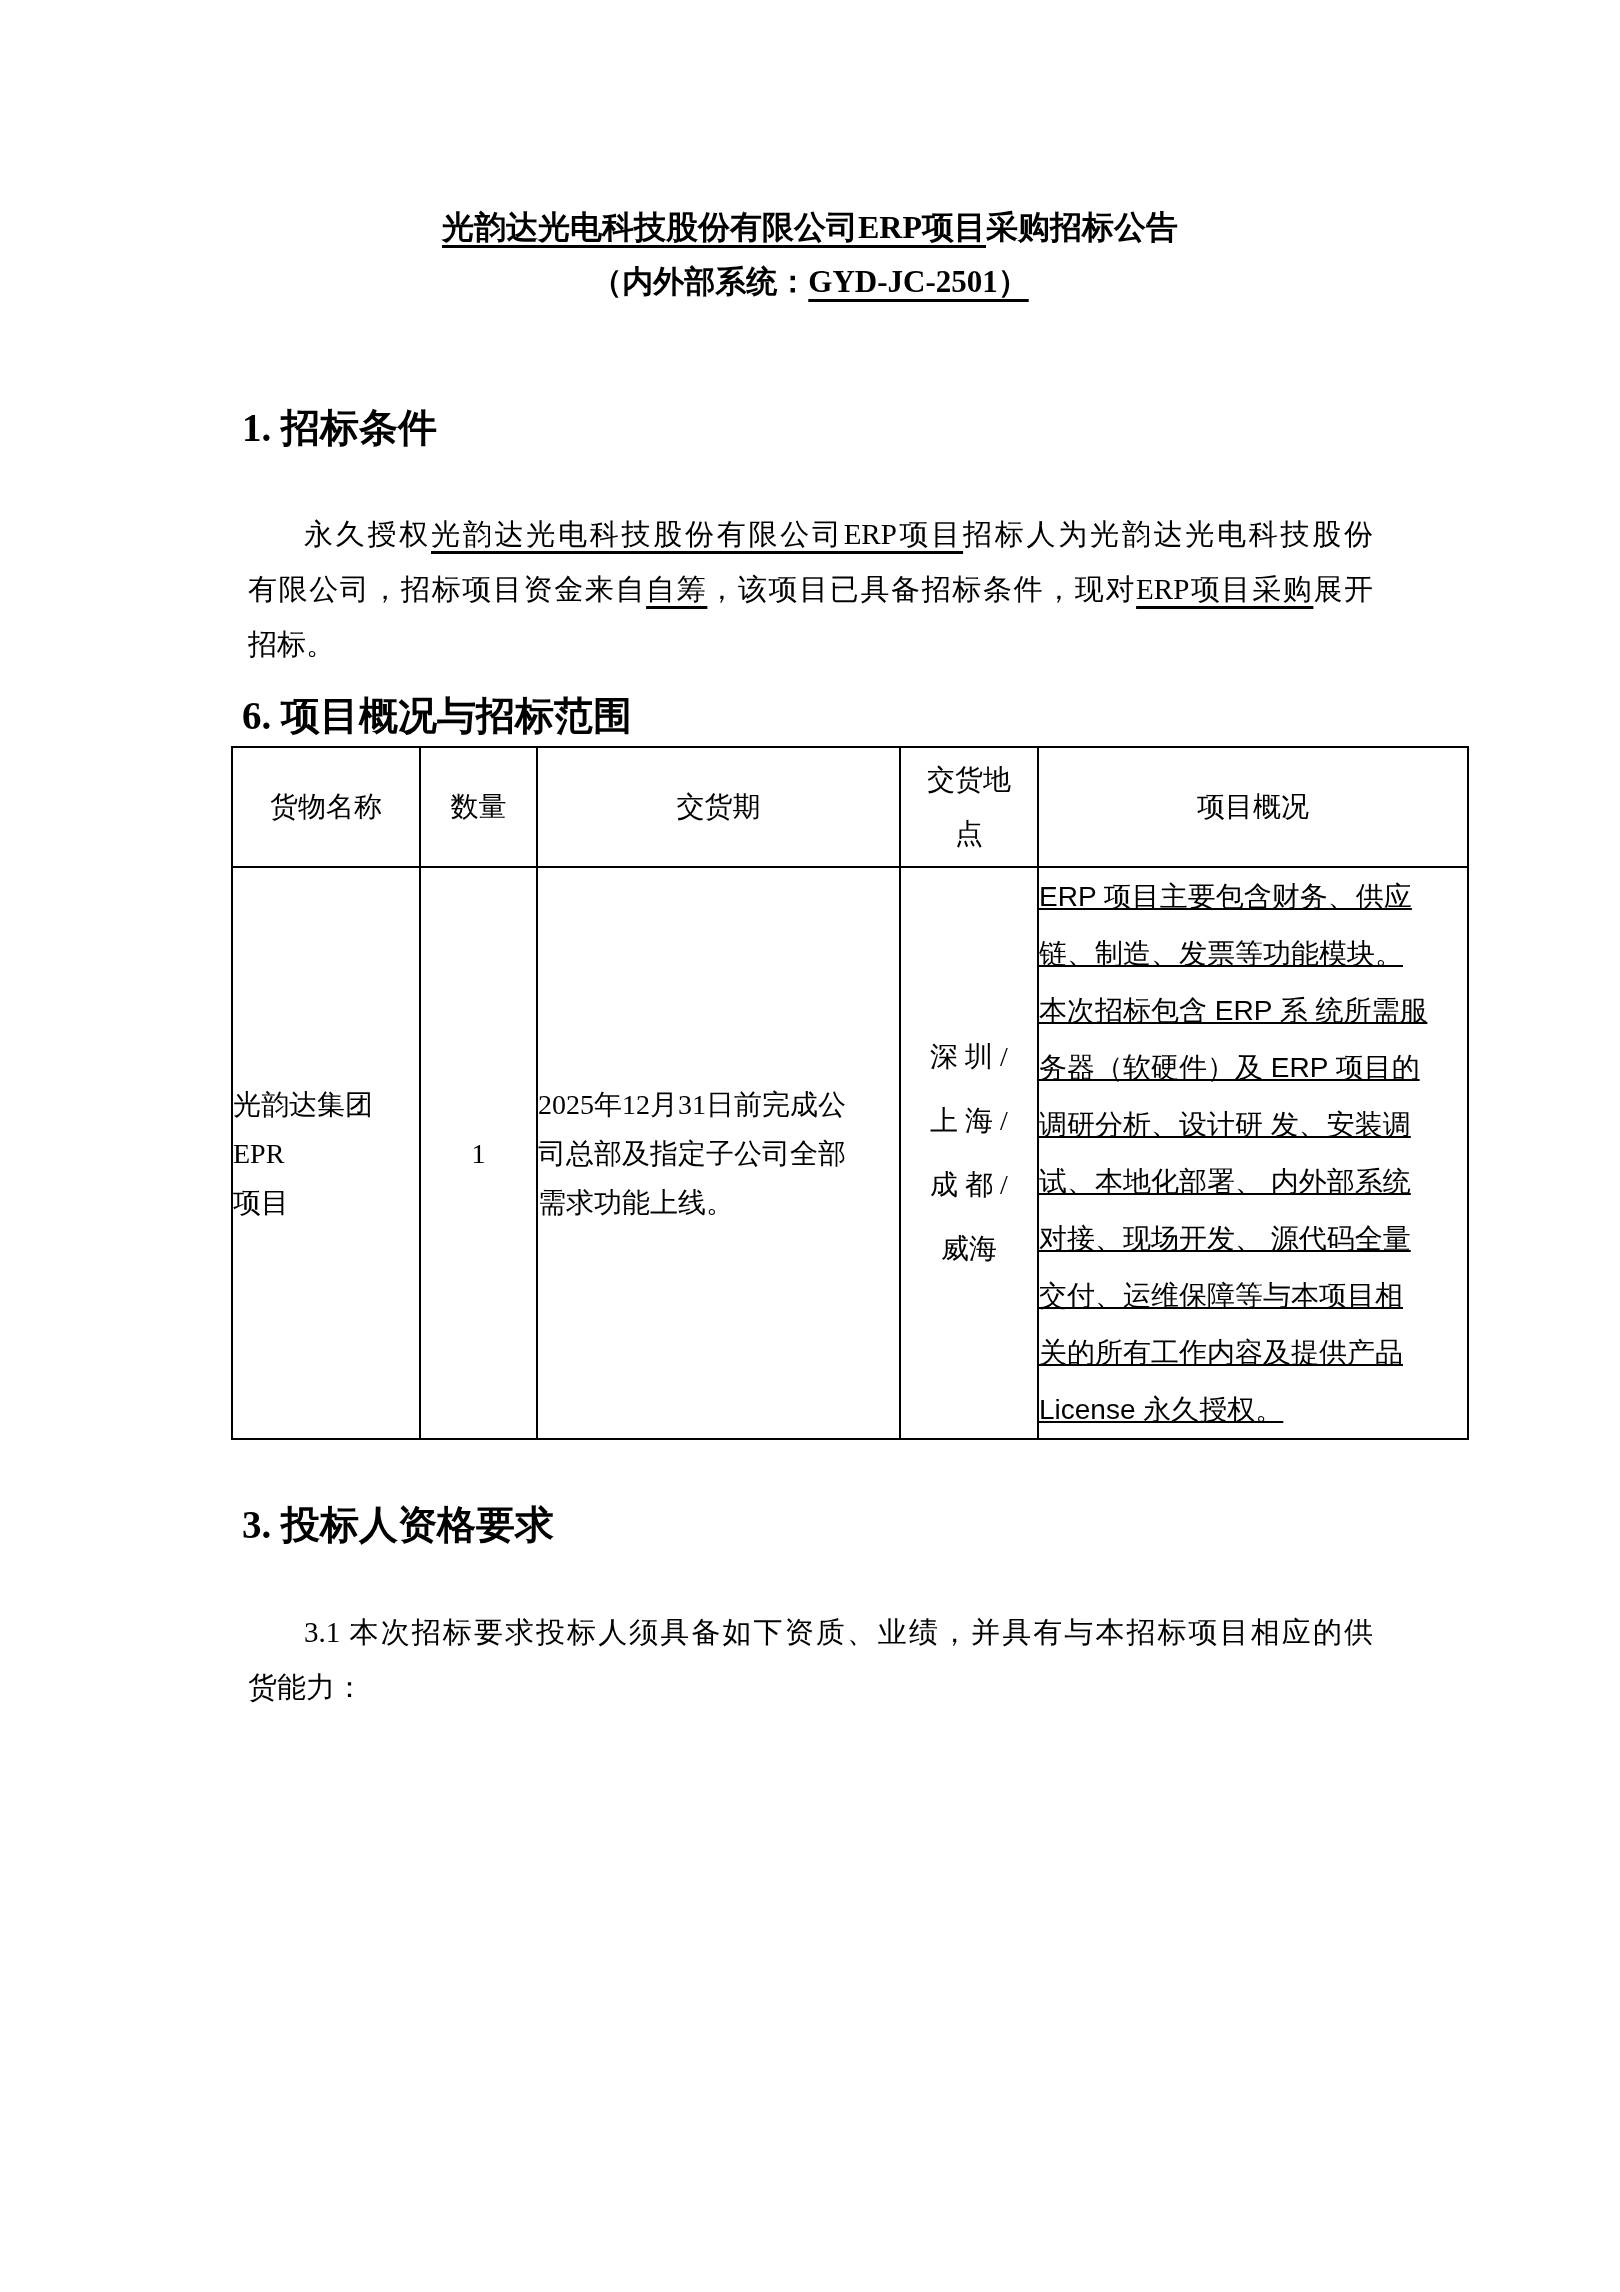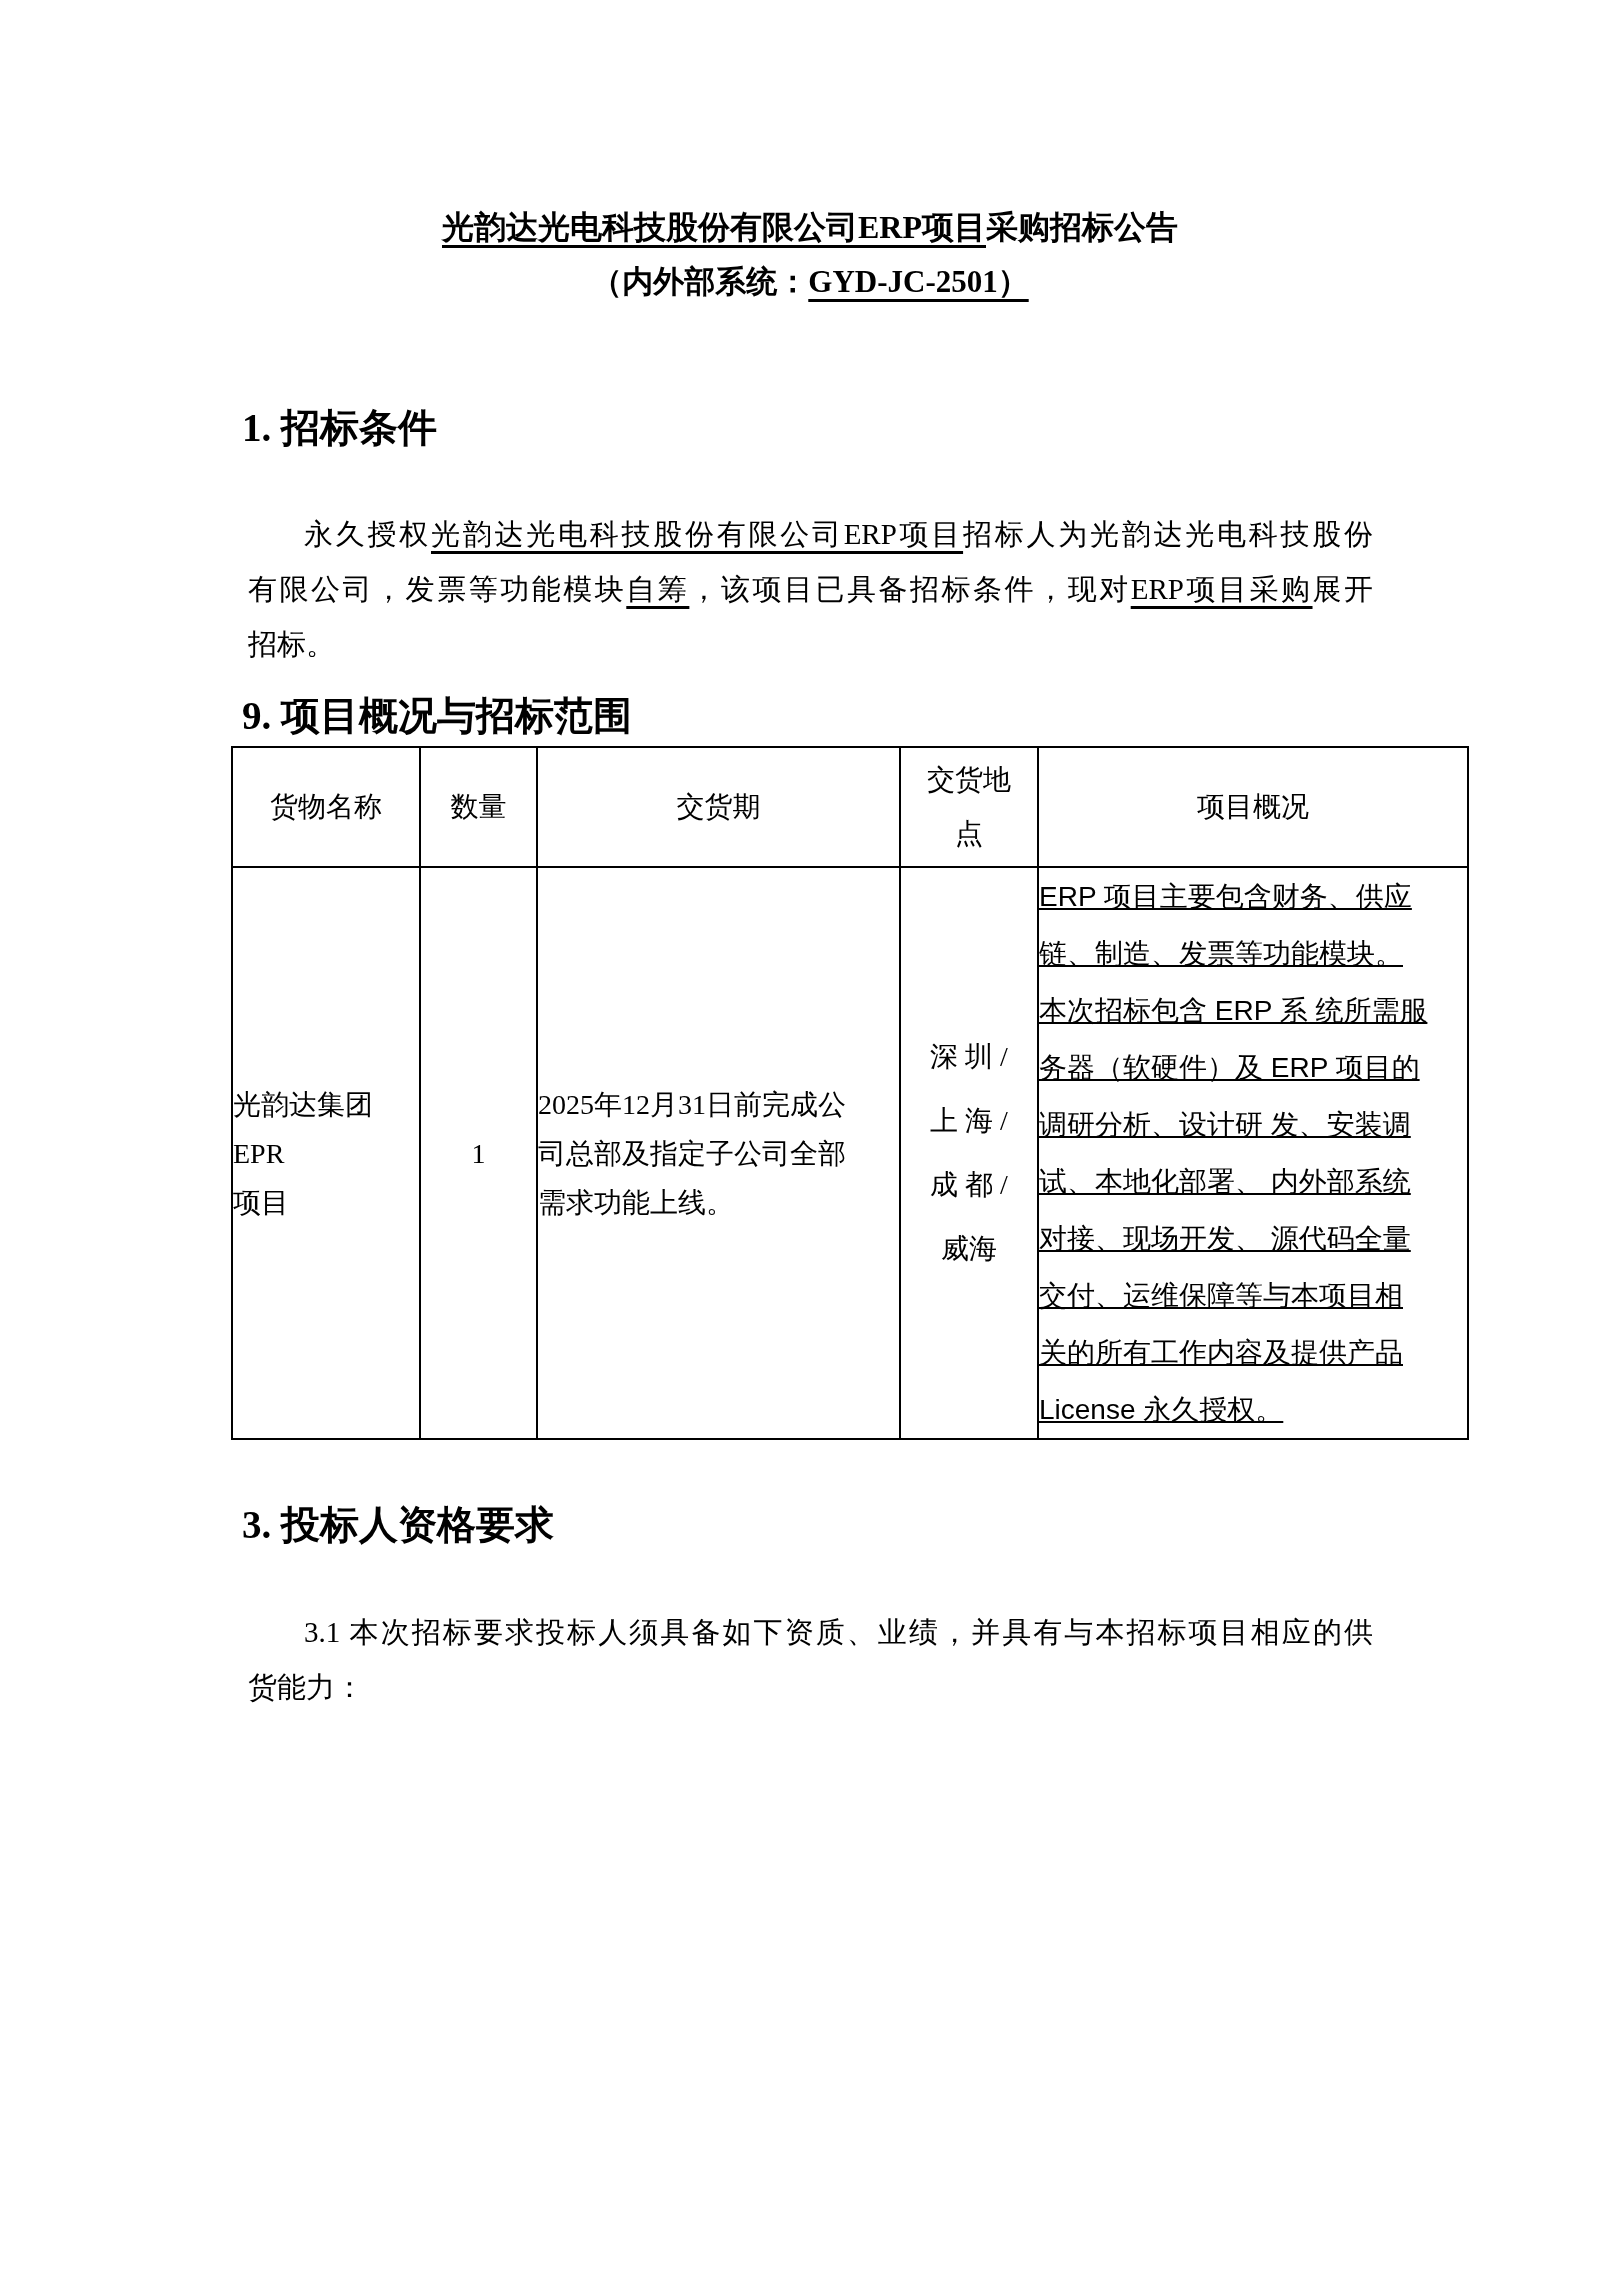--- a/index.html
+++ b/index.html
@@ -75,25 +75,25 @@
 
   <div class="doc-title">
     <div class="t1"><span class="u">光韵达光电科技股份有限公司ERP项目</span><span>采购招标公告</span></div>
     <div class="t2"><span>（内外部系统：</span><span class="u">GYD-JC-2501）</span></div>
   </div>
 
   <div class="sec-heading h1">1. 招标条件</div>
 
   <div class="body-para p1">
     <span class="pline jlast indent"><span>永久授权</span><span class="u">光韵达光电科技股份有限公司ERP项目</span><span>招标人为光韵达光电科技股份</span></span>
-    <span class="pline jlast"><span>有限公司，发票等功能模块</span><span class="u">自筹</span><span>，该项目已具备招标条件，现对</span><span class="u">ERP项目采购</span><span>展开</span></span>
+    <span class="pline jlast"><span>有限公司，招标项目资金来自</span><span class="u">自筹</span><span>，该项目已具备招标条件，现对</span><span class="u">ERP项目采购</span><span>展开</span></span>
     <span class="pline">招标。</span>
   </div>
 
-  <div class="sec-heading h2">9. 项目概况与招标范围</div>
+  <div class="sec-heading h2">6. 项目概况与招标范围</div>
 
   <table class="tbl">
     <colgroup>
       <col style="width:188px">
       <col style="width:117px">
       <col style="width:363px">
       <col style="width:138px">
       <col style="width:430px">
     </colgroup>
     <tbody>

